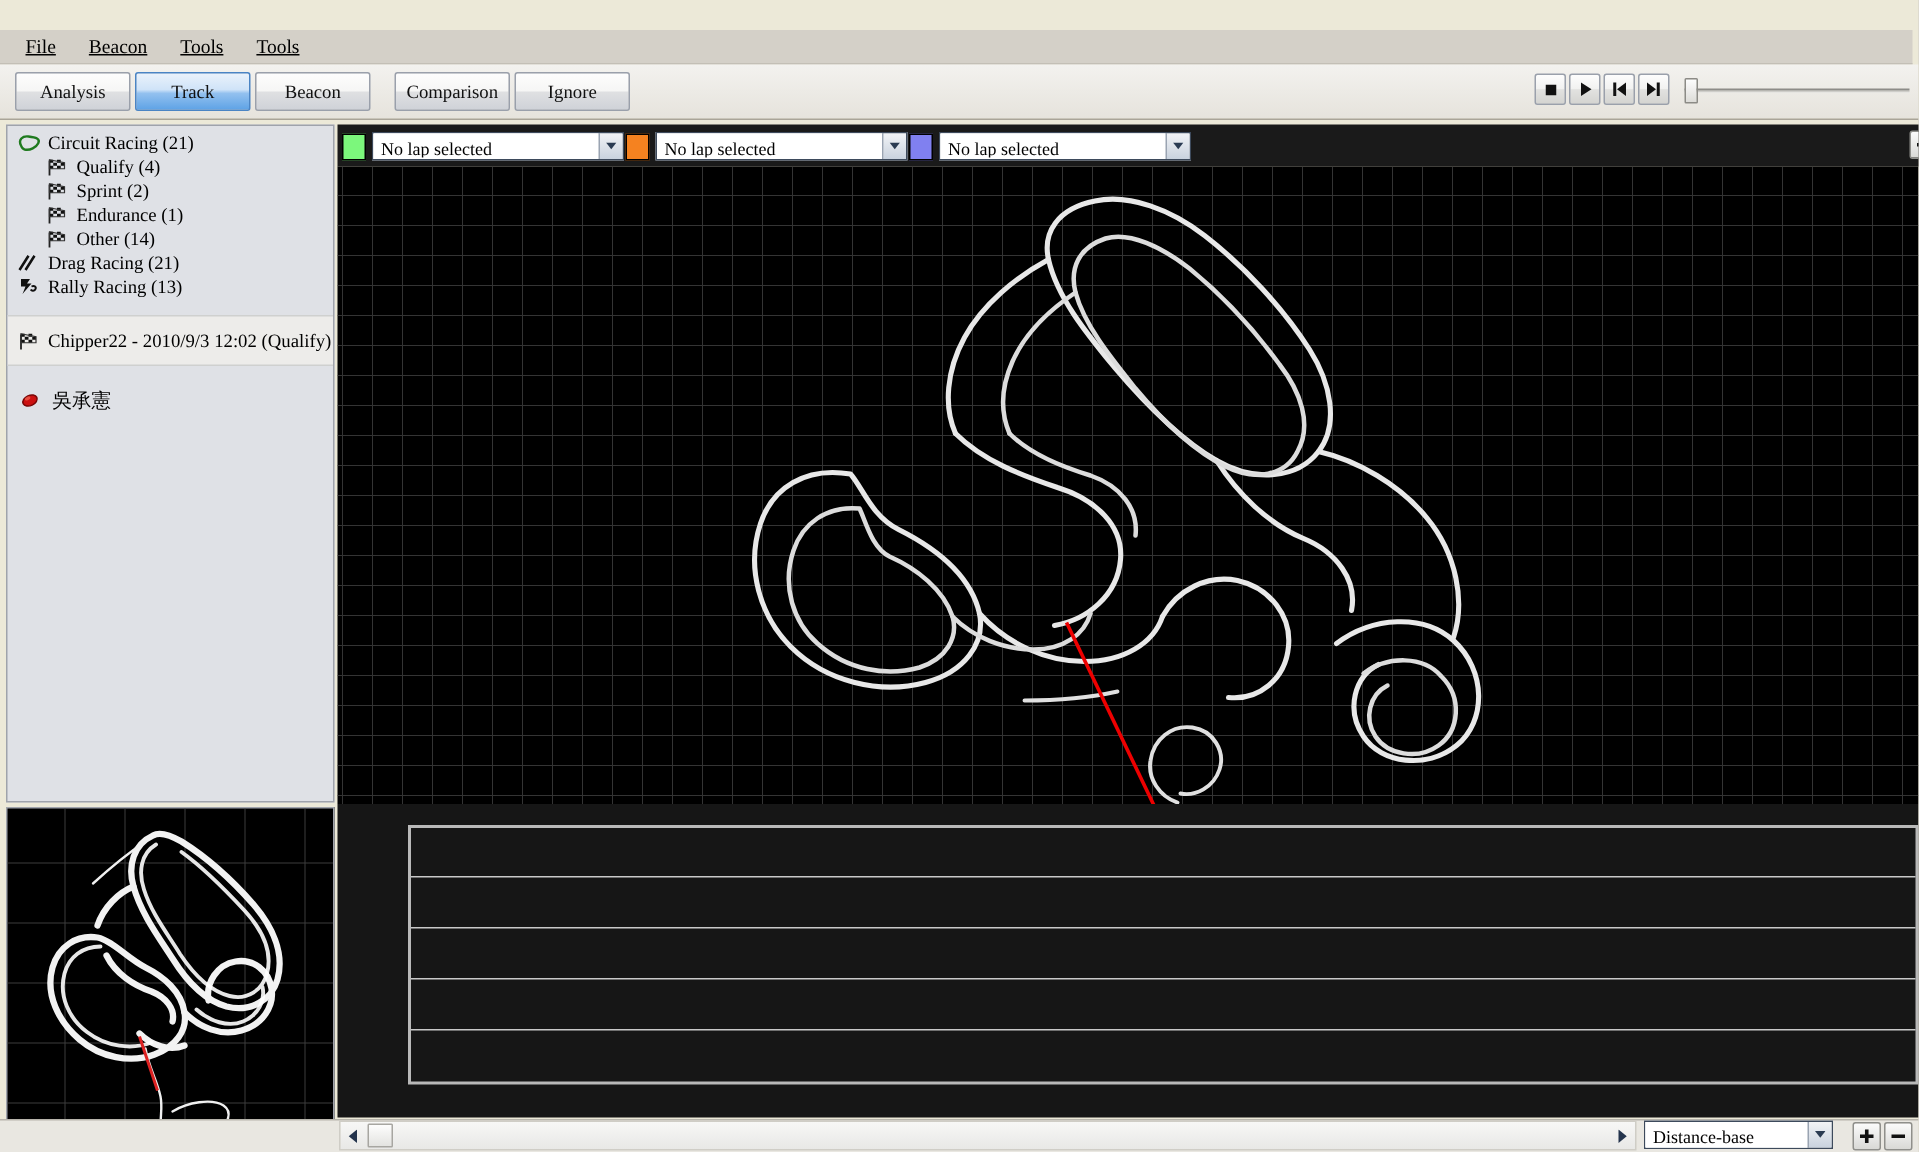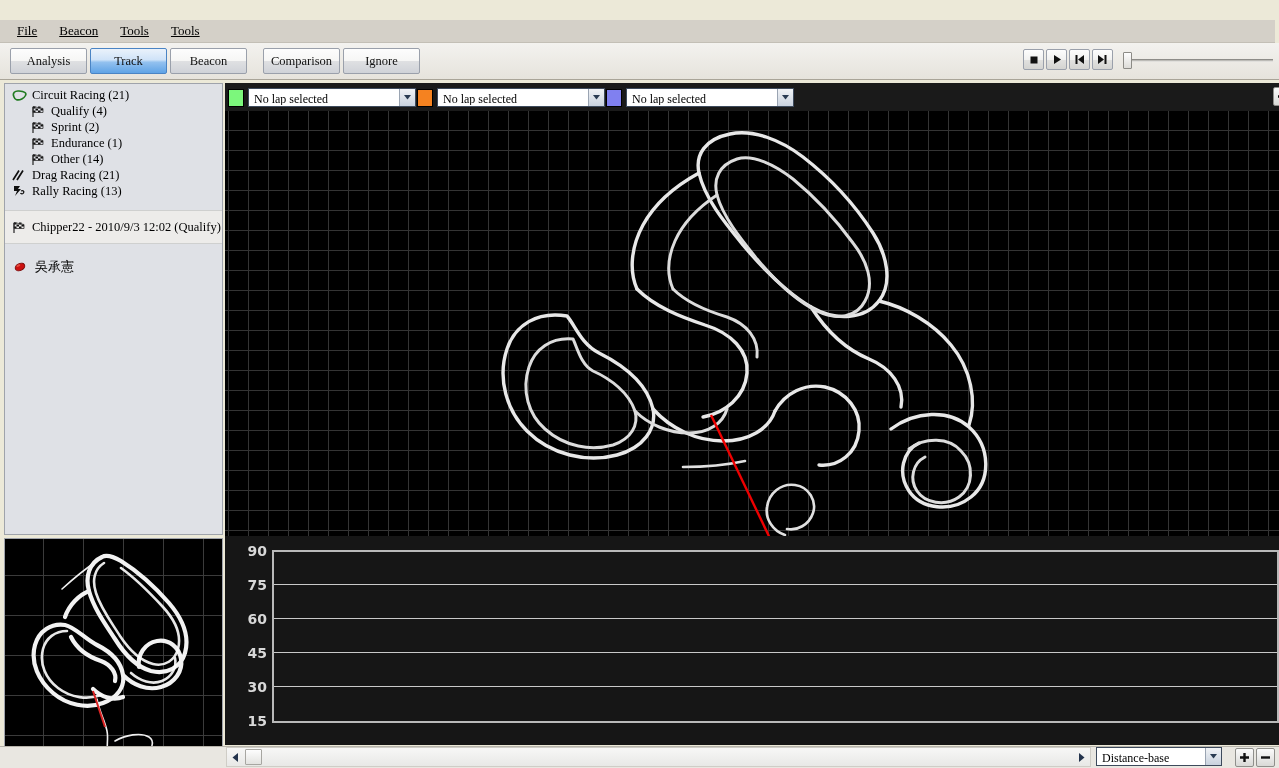--- a/index.html
+++ b/index.html
@@ -556,28 +556,20 @@
         <path d="M560 424 C548 420 540 408 542 396 C544 382 556 372 570 374
                  C584 376 592 390 588 402 C584 414 572 420 562 418"></path>
         <path d="M458 356 C480 356 502 354 520 350"></path>
       </g>
 
       <path d="M486 304 L552 442" stroke="#ee0000" stroke-width="2.4" fill="none"></path>
     </svg>
   </div>
 
   <div class="chartpanel">
-    <div class="yaxis">
-      <div class="ytick" style="top:2px;">90</div>
-      <div class="ytick" style="top:36px;">75</div>
-      <div class="ytick" style="top:70px;">60</div>
-      <div class="ytick" style="top:104px;">45</div>
-      <div class="ytick" style="top:138px;">30</div>
-      <div class="ytick" style="top:172px;">15</div>
-    </div>
     <div class="chart-plot">
       <div class="gridline" style="top:32px;"></div>
       <div class="gridline" style="top:66px;"></div>
       <div class="gridline" style="top:100px;"></div>
       <div class="gridline" style="top:134px;"></div>
     </div>
   </div>
 
   <div class="statusbar"></div>
 

